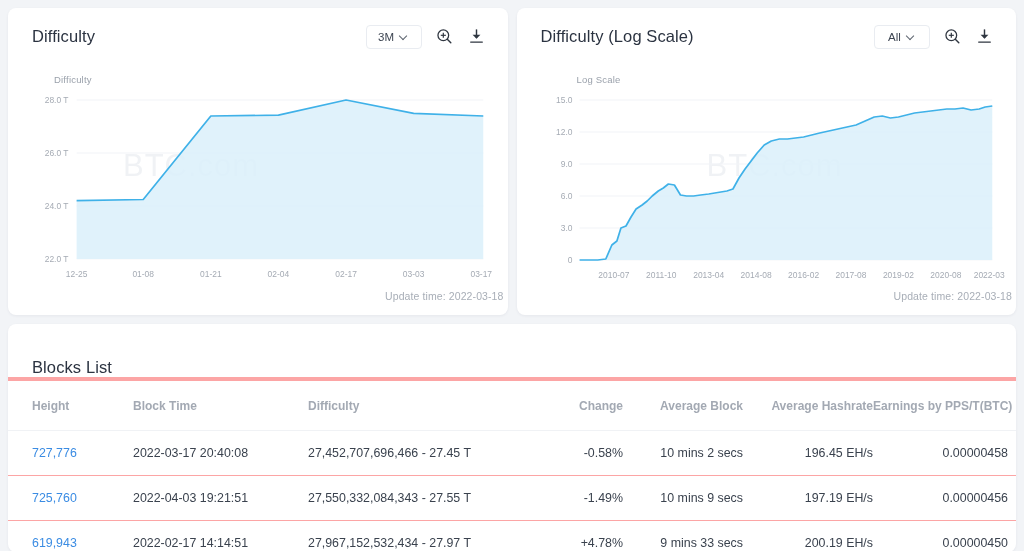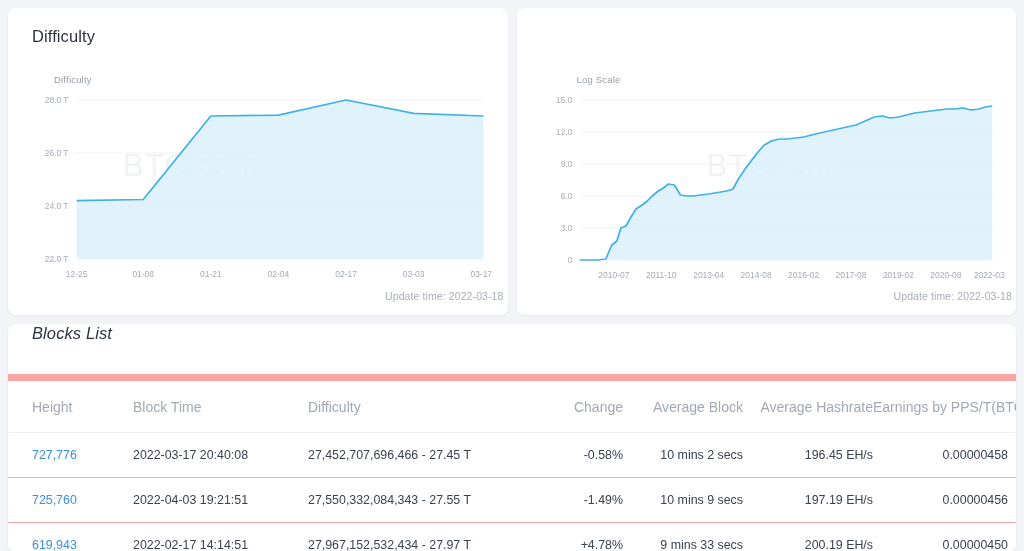--- a/index.html
+++ b/index.html
@@ -139,38 +139,37 @@
 
   
   .list-card {
     margin-top: 9px;
     height: 228px;
     overflow: hidden;
   }
   .list-head {
     height: 57px;
     display: flex;
-    align-items: flex-start;
+    align-items: flex-end;
     padding: 0 24px;
-    border-bottom: 7px solid #fca5a5;
-    font-style: italic;
+    border-bottom: 4px solid #fca5a5;
   }
   .list-title {
     font-size: 16.5px;
     color: #2b3341;
     letter-spacing: .1px;
   }
   table.blocks {
     width: 100%;
     border-collapse: collapse;
     table-layout: fixed;
   }
   table.blocks th {
-    font-size: 14px;
-    font-weight: 400;
+    font-size: 12px;
+    font-weight: 700;
     color: #a3a9b3;
     text-align: left;
     padding: 18px 0 17px 0;
     border-bottom: 1px solid #f0f2f5;
     white-space: nowrap;
   }
   table.blocks td {
     font-size: 12.4px;
     color: #3a424e;
     padding: 15px 0 15px 0;
@@ -196,20 +195,41 @@
 </head>
 <body>
 
 <div class="page">
 
   <div class="charts-row">
 
     <div class="card chart-card">
       <div class="card-head">
         <div class="card-title">Difficulty</div>
+        <div class="head-tools">
+          <div class="range-select">
+            <span class="val">3M</span>
+            <span class="chev"></span>
+          </div>
+          <div class="icon-btn">
+            <svg width="17" height="17" viewBox="0 0 20 20">
+              <circle cx="8.6" cy="8.6" r="6.3" fill="none" stroke="#2f3640" stroke-width="1.5"></circle>
+              <line x1="8.6" y1="5.6" x2="8.6" y2="11.6" stroke="#2f3640" stroke-width="1.4"></line>
+              <line x1="5.6" y1="8.6" x2="11.6" y2="8.6" stroke="#2f3640" stroke-width="1.4"></line>
+              <line x1="13.3" y1="13.3" x2="17.4" y2="17.4" stroke="#2f3640" stroke-width="1.7" stroke-linecap="round"></line>
+            </svg>
+          </div>
+          <div class="icon-btn">
+            <svg width="17" height="17" viewBox="0 0 20 20">
+              <path d="M10 2.2 L10 11.2" stroke="#2f3640" stroke-width="1.7" stroke-linecap="round"></path>
+              <path d="M5.4 8.0 L10 12.6 L14.6 8.0 Z" fill="#2f3640"></path>
+              <line x1="3.2" y1="16.6" x2="16.8" y2="16.6" stroke="#2f3640" stroke-width="1.7" stroke-linecap="round"></line>
+            </svg>
+          </div>
+        </div>
       </div>
 
       <div class="plot-wrap">
         <div class="axis-name" style="left:46px; top:9px;">Difficulty</div>
         <div class="watermark" style="left:115px; top:83px;">BTC.com</div>
         <svg class="plot-svg" viewBox="0 0 495 222" preserveAspectRatio="none">
 
           <line x1="68" y1="35" x2="471" y2="35" stroke="#f2f4f7" stroke-width="1"></line>
           <line x1="68" y1="88" x2="471" y2="88" stroke="#f2f4f7" stroke-width="1"></line>
           <line x1="68" y1="141" x2="471" y2="141" stroke="#f2f4f7" stroke-width="1"></line>
@@ -231,20 +251,42 @@
           <text class="tick-lbl" x="335" y="212" text-anchor="middle">02-17</text>
           <text class="tick-lbl" x="402" y="212" text-anchor="middle">03-03</text>
           <text class="tick-lbl" x="469" y="212" text-anchor="middle">03-17</text>
         </svg>
       </div>
       <div class="update-time">Update time: 2022-03-18</div>
     </div>
 
     <div class="card chart-card">
       <div class="card-head">
+        <div class="card-title">Difficulty (Log Scale)</div>
+        <div class="head-tools">
+          <div class="range-select">
+            <span class="val">All</span>
+            <span class="chev"></span>
+          </div>
+          <div class="icon-btn">
+            <svg width="17" height="17" viewBox="0 0 20 20">
+              <circle cx="8.6" cy="8.6" r="6.3" fill="none" stroke="#2f3640" stroke-width="1.5"></circle>
+              <line x1="8.6" y1="5.6" x2="8.6" y2="11.6" stroke="#2f3640" stroke-width="1.4"></line>
+              <line x1="5.6" y1="8.6" x2="11.6" y2="8.6" stroke="#2f3640" stroke-width="1.4"></line>
+              <line x1="13.3" y1="13.3" x2="17.4" y2="17.4" stroke="#2f3640" stroke-width="1.7" stroke-linecap="round"></line>
+            </svg>
+          </div>
+          <div class="icon-btn">
+            <svg width="17" height="17" viewBox="0 0 20 20">
+              <path d="M10 2.2 L10 11.2" stroke="#2f3640" stroke-width="1.7" stroke-linecap="round"></path>
+              <path d="M5.4 8.0 L10 12.6 L14.6 8.0 Z" fill="#2f3640"></path>
+              <line x1="3.2" y1="16.6" x2="16.8" y2="16.6" stroke="#2f3640" stroke-width="1.7" stroke-linecap="round"></line>
+            </svg>
+          </div>
+        </div>
       </div>
 
       <div class="plot-wrap">
         <div class="axis-name" style="left:60px; top:9px;">Log Scale</div>
         <div class="watermark" style="left:190px; top:83px;">BTC.com</div>
         <svg class="plot-svg" viewBox="0 0 495 222" preserveAspectRatio="none">
           <line x1="62" y1="35" x2="471" y2="35" stroke="#f2f4f7" stroke-width="1"></line>
           <line x1="62" y1="67" x2="471" y2="67" stroke="#f2f4f7" stroke-width="1"></line>
           <line x1="62" y1="99" x2="471" y2="99" stroke="#f2f4f7" stroke-width="1"></line>
           <line x1="62" y1="131" x2="471" y2="131" stroke="#f2f4f7" stroke-width="1"></line>

